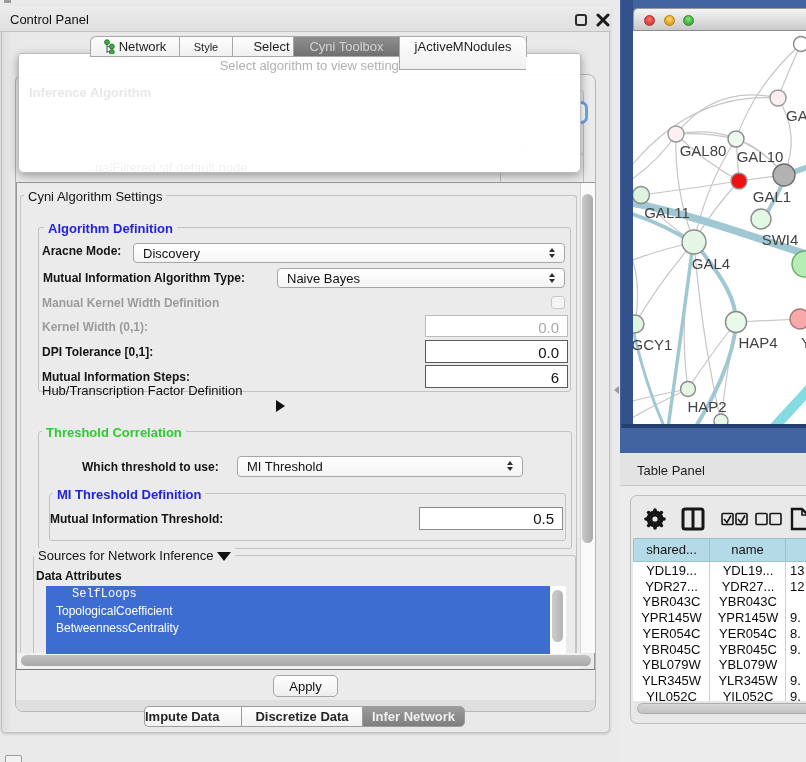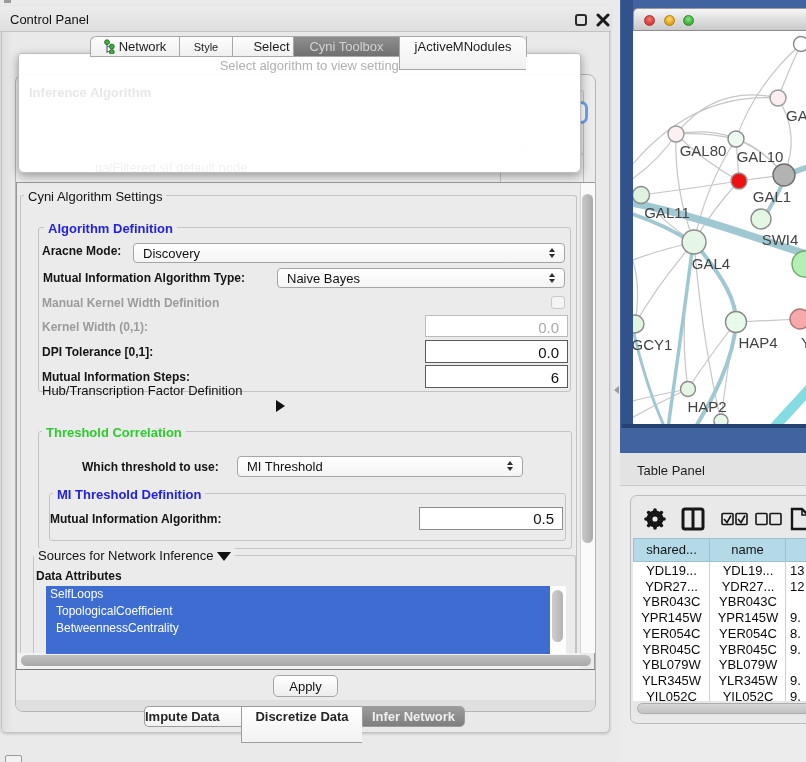--- a/index.html
+++ b/index.html
@@ -264,41 +264,41 @@
     <span class="tx">MI Threshold</span>
     <span class="updown">
       <span class="u"></span>
       <span class="d"></span>
     </span>
   </div>
 
 <div class="grp" style="left:49px; top:493px; width:517px; height:48px;"></div>
 <div class="grpt" style="left:53px; top:487px; color:#2222dd; font-weight:bold;">MI Threshold Definition</div>
 
-<div class="abs lbl" style="left:50px; top:512px;">Mutual Information Algorithm:</div>
+<div class="abs lbl" style="left:50px; top:512px;">Mutual Information Threshold:</div>
 <div class="field" style="left:419px; top:507px; width:144px; height:23px; border:1px solid #8c8c8c; font-size:15px; padding:2px 8px 0 0;">0.5</div>
 
 <div class="grp" style="left:33px; top:555px; width:543px; height:98px; border-bottom:none; border-radius:3px 3px 0 0;"></div>
 <div class="grpt" style="left:34px; top:548px; color:#141414;">Sources for Network Inference <span style="display:inline-block; width:0; height:0; border-left:7px solid transparent; border-right:7px solid transparent; border-top:9px solid #111; vertical-align:-1px;"></span></div>
 
 <div class="abs lbl" style="left:36px; top:569px;">Data Attributes</div>
 
 <div class="abs" style="left:46px; top:586px; width:504px; height:68px; background:#3e6dd2; color:#fff; font-size:12px; overflow:hidden;">
-  <div style="padding:1px 0 0 4px; height:17px;">SelfLoops</div>
+  <div style="padding:1px 0 0 26px; height:17px;font-family:Liberation Mono, monospace;">SelfLoops</div>
   <div style="padding:1px 0 0 10px; height:17px;">TopologicalCoefficient</div>
   <div style="padding:1px 0 0 10px; height:17px;">BetweennessCentrality</div>
 </div>
 <div class="abs" style="left:550px; top:586px; width:16px; height:68px; background:#fdfdfd;"></div>
 <div class="abs" style="left:552px; top:590px; width:11px; height:52px; background:linear-gradient(90deg,#cdcdcd,#b3b3b3); border-radius:6px;"></div>
 
 <div class="abs" style="left:273px; top:675px; width:65px; height:22px; background:linear-gradient(#ffffff,#ededed); border:1px solid #a6a6a6; border-radius:5px; text-align:center; font-size:13px; color:#111; line-height:21px;">Apply</div>
 
 <div id="bottabs">
     <div class="abs" style="left:144px; top:706px; width:97px; height:21px; background:linear-gradient(#ffffff,#f2f2f2); border:1px solid #9d9d9d; border-right:none; border-radius:5px 0 0 5px; text-align:left; font-size:13px; font-weight:bold; color:#262626; line-height:20px;">Impute Data</div>
-    <div class="abs" style="left:241px; top:706px; width:121px; height:37px; background:linear-gradient(#ffffff,#f2f2f2); border:1px solid #9d9d9d; border-right:none;  text-align:center; font-size:13px; font-weight:bold; color:#262626; line-height:20px;">Discretize Data</div>
+    <div class="abs" style="left:241px; top:706px; width:121px; height:21px; background:linear-gradient(#ffffff,#f2f2f2); border:1px solid #9d9d9d; border-right:none;  text-align:center; font-size:13px; font-weight:bold; color:#262626; line-height:20px;">Discretize Data</div>
     <div class="abs" style="left:362px; top:706px; width:103px; height:21px; background:linear-gradient(#9c9c9c,#7e7e7e); border:1px solid #9d9d9d; border-right:1px solid #9d9d9d; border-radius:0 5px 5px 0;border-right:1px solid #9d9d9d; text-align:center; font-size:13px; font-weight:bold; color:#efefef; line-height:20px;">Infer Network</div>
   </div>
 
 <div class="abs" style="left:614px; top:386px; width:0; height:0; border-top:4px solid transparent; border-bottom:4px solid transparent; border-right:5px solid #9a9a9a;"></div>
 
 <div class="abs" style="left:5px; top:755px; width:17px; height:12px; background:#f2f2f2; border:1px solid #9a9a9a; border-radius:2px 2px 0 0;"></div>
 
 <div class="abs" style="left:18px; top:53px; width:563px; height:120px; background:rgba(255,255,255,0.96); border:1px solid #bdbdbd; border-radius:3px 3px 6px 6px; box-shadow:0 3px 10px rgba(0,0,0,0.35); overflow:hidden; z-index:5;">
   <div style="position:absolute; left:10px; top:31px; font-size:13px; font-weight:bold; color:rgba(120,120,120,0.18);text-align:right;">Inference Algorithm</div>
     <div style="position:absolute; left:76px; top:106px; font-size:13px; color:rgba(120,120,120,0.10);">galFiltered.sif default node</div>

